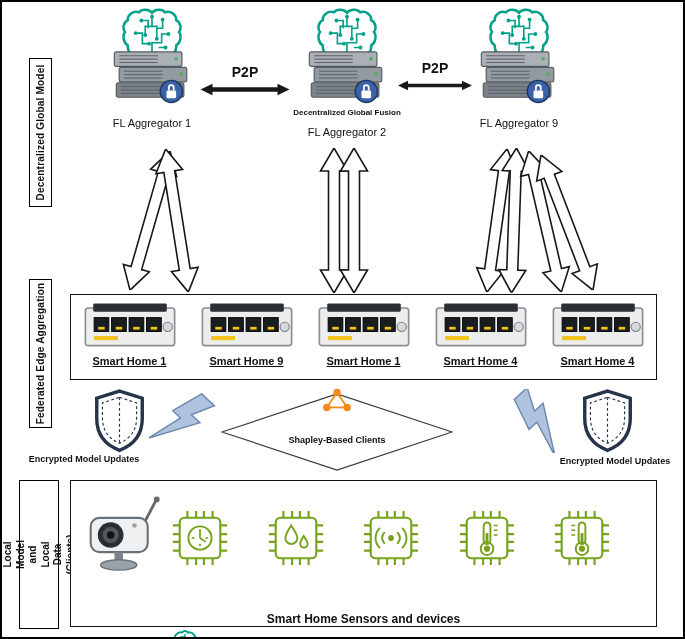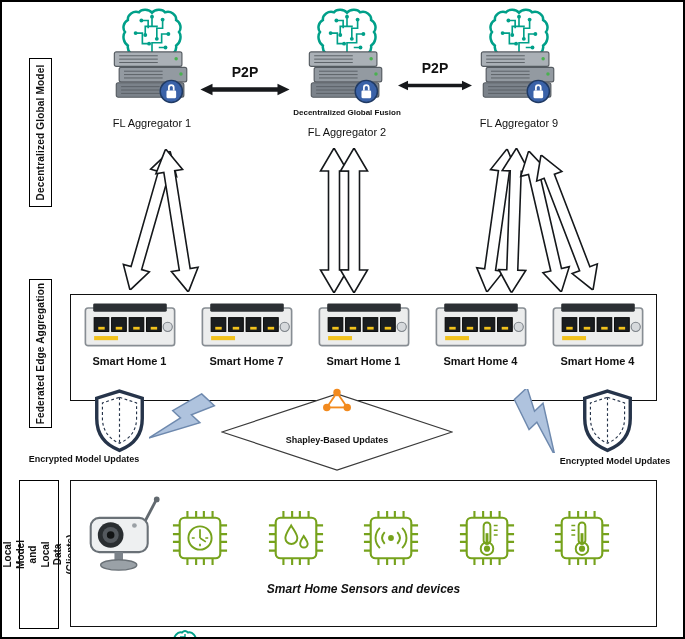--- a/index.html
+++ b/index.html
@@ -286,32 +286,32 @@
         <use href="#sym-p2p"></use>
       </svg>
   </div>
   <div class="p2p" style="left:396px;top:58px;width:74px;">
     <div class="p2p-label">P2P</div>
     <svg width="74" height="13" preserveAspectRatio="none">
         <use href="#sym-p2p"></use>
       </svg>
   </div>
 
-  <div class="frame-box homes" style="left:68px;top:292px;width:587px;height:107px;">
+  <div class="frame-box homes" style="left:68px;top:292px;width:587px;height:86px;text-decoration:underline;">
     <div class="home">
       <svg width="92" height="46">
           <use href="#sym-switch"></use>
         </svg>
       <div class="home-label">Smart Home 1</div>
     </div>
     <div class="home">
       <svg width="92" height="46">
           <use href="#sym-switch"></use>
         </svg>
-      <div class="home-label">Smart Home 7</div>
+      <div class="home-label">Smart Home 9</div>
     </div>
     <div class="home">
       <svg width="92" height="46">
           <use href="#sym-switch"></use>
         </svg>
       <div class="home-label">Smart Home 1</div>
     </div>
     <div class="home">
       <svg width="92" height="46">
           <use href="#sym-switch"></use>
@@ -340,21 +340,21 @@
 
   <div class="diamond-wrap" style="left:219px;top:391px;width:232px;height:78px;">
     <svg width="232" height="78">
       <polygon points="1,39 116,1 231,39 116,77" fill="#fff" stroke="#3a3a3a" stroke-width="1.2"></polygon>
     </svg>
     <div class="abs" style="left:100px;top:-6px;">
       <svg width="32" height="26">
           <use href="#sym-tri"></use>
         </svg>
     </div>
-    <div class="diamond-text" style="top:42px;">Shapley-Based Updates</div>
+    <div class="diamond-text" style="top:42px;">Shapley-Based Clients</div>
   </div>
 
   <div class="abs" style="left:506px;top:387px;">
     <svg width="68" height="64">
         <use href="#sym-bolt-right"></use>
       </svg>
   </div>
   <div class="abs" style="left:578px;top:386px;">
     <svg width="55" height="65">
         <use href="#sym-shield"></use>
@@ -378,21 +378,21 @@
       <svg width="58" height="58">
           <use href="#sym-chip-vib"></use>
         </svg>
       <svg width="58" height="58">
           <use href="#sym-chip-thermo"></use>
         </svg>
       <svg width="58" height="58">
           <use href="#sym-chip-thermo2"></use>
         </svg>
     </div>
-    <div class="caption" style="bottom:30px;font-style:italic;">Smart Home Sensors and devices</div>
+    <div class="caption" style="bottom:0;">Smart Home Sensors and devices</div>
   </div>
 
   <div class="abs" style="left:170px;top:627px;">
     <svg width="26" height="13">
         <use href="#sym-brain-crop"></use>
       </svg>
   </div>
 
 </div>
 

